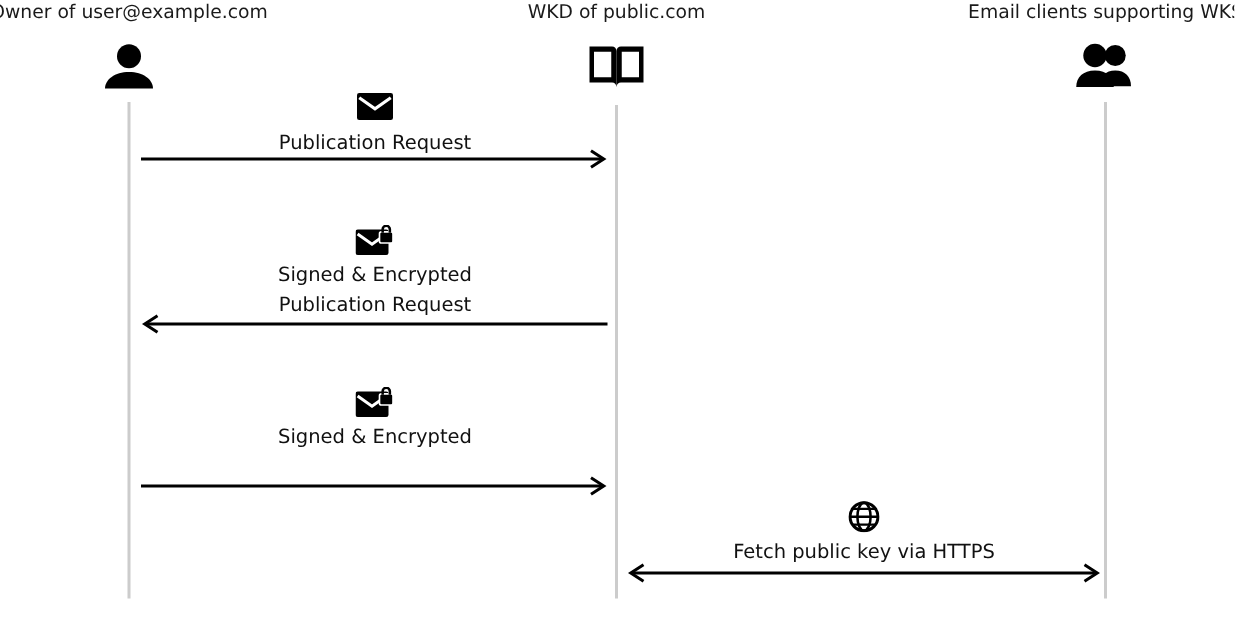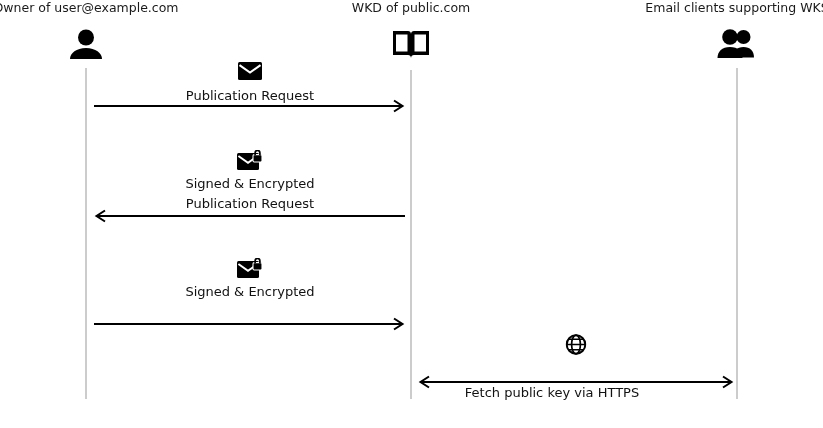--- a/index.html
+++ b/index.html
@@ -179,21 +179,21 @@
   <div class="message">
     <div class="msg-icon" style="left:576px; top:334px;">
       <svg width="21" height="21" viewBox="0 0 21 21" aria-hidden="true">
         <circle cx="10.5" cy="10.5" r="9.3" fill="none" stroke="#000000" stroke-width="2"></circle>
         <ellipse cx="10.5" cy="10.5" rx="4.4" ry="9.3" fill="none" stroke="#000000" stroke-width="1.7"></ellipse>
         <line x1="1.2" y1="10.5" x2="19.8" y2="10.5" stroke="#000000" stroke-width="1.7"></line>
         <line x1="3.2" y1="5.2" x2="17.8" y2="5.2" stroke="#000000" stroke-width="1.5"></line>
         <line x1="3.2" y1="15.8" x2="17.8" y2="15.8" stroke="#000000" stroke-width="1.5"></line>
       </svg>
     </div>
-    <div class="msg-text" style="left:552px; top:359px;margin-top:24px;">
+    <div class="msg-text" style="left:576px; top:359px;">
       <div>Fetch public key via HTTPS</div>
     </div>
     <div class="arrow" style="left:418px; top:375px; width:316px;">
       <svg width="316" height="14" viewBox="0 0 316 14" aria-hidden="true">
         <line x1="3" y1="7" x2="313" y2="7" stroke="#000000" stroke-width="2"></line>
         <polyline points="11,1.5 2.5,7 11,12.5" fill="none" stroke="#000000" stroke-width="2"></polyline>
         <polyline points="305,1.5 313.5,7 305,12.5" fill="none" stroke="#000000" stroke-width="2"></polyline>
       </svg>
     </div>
   </div>

